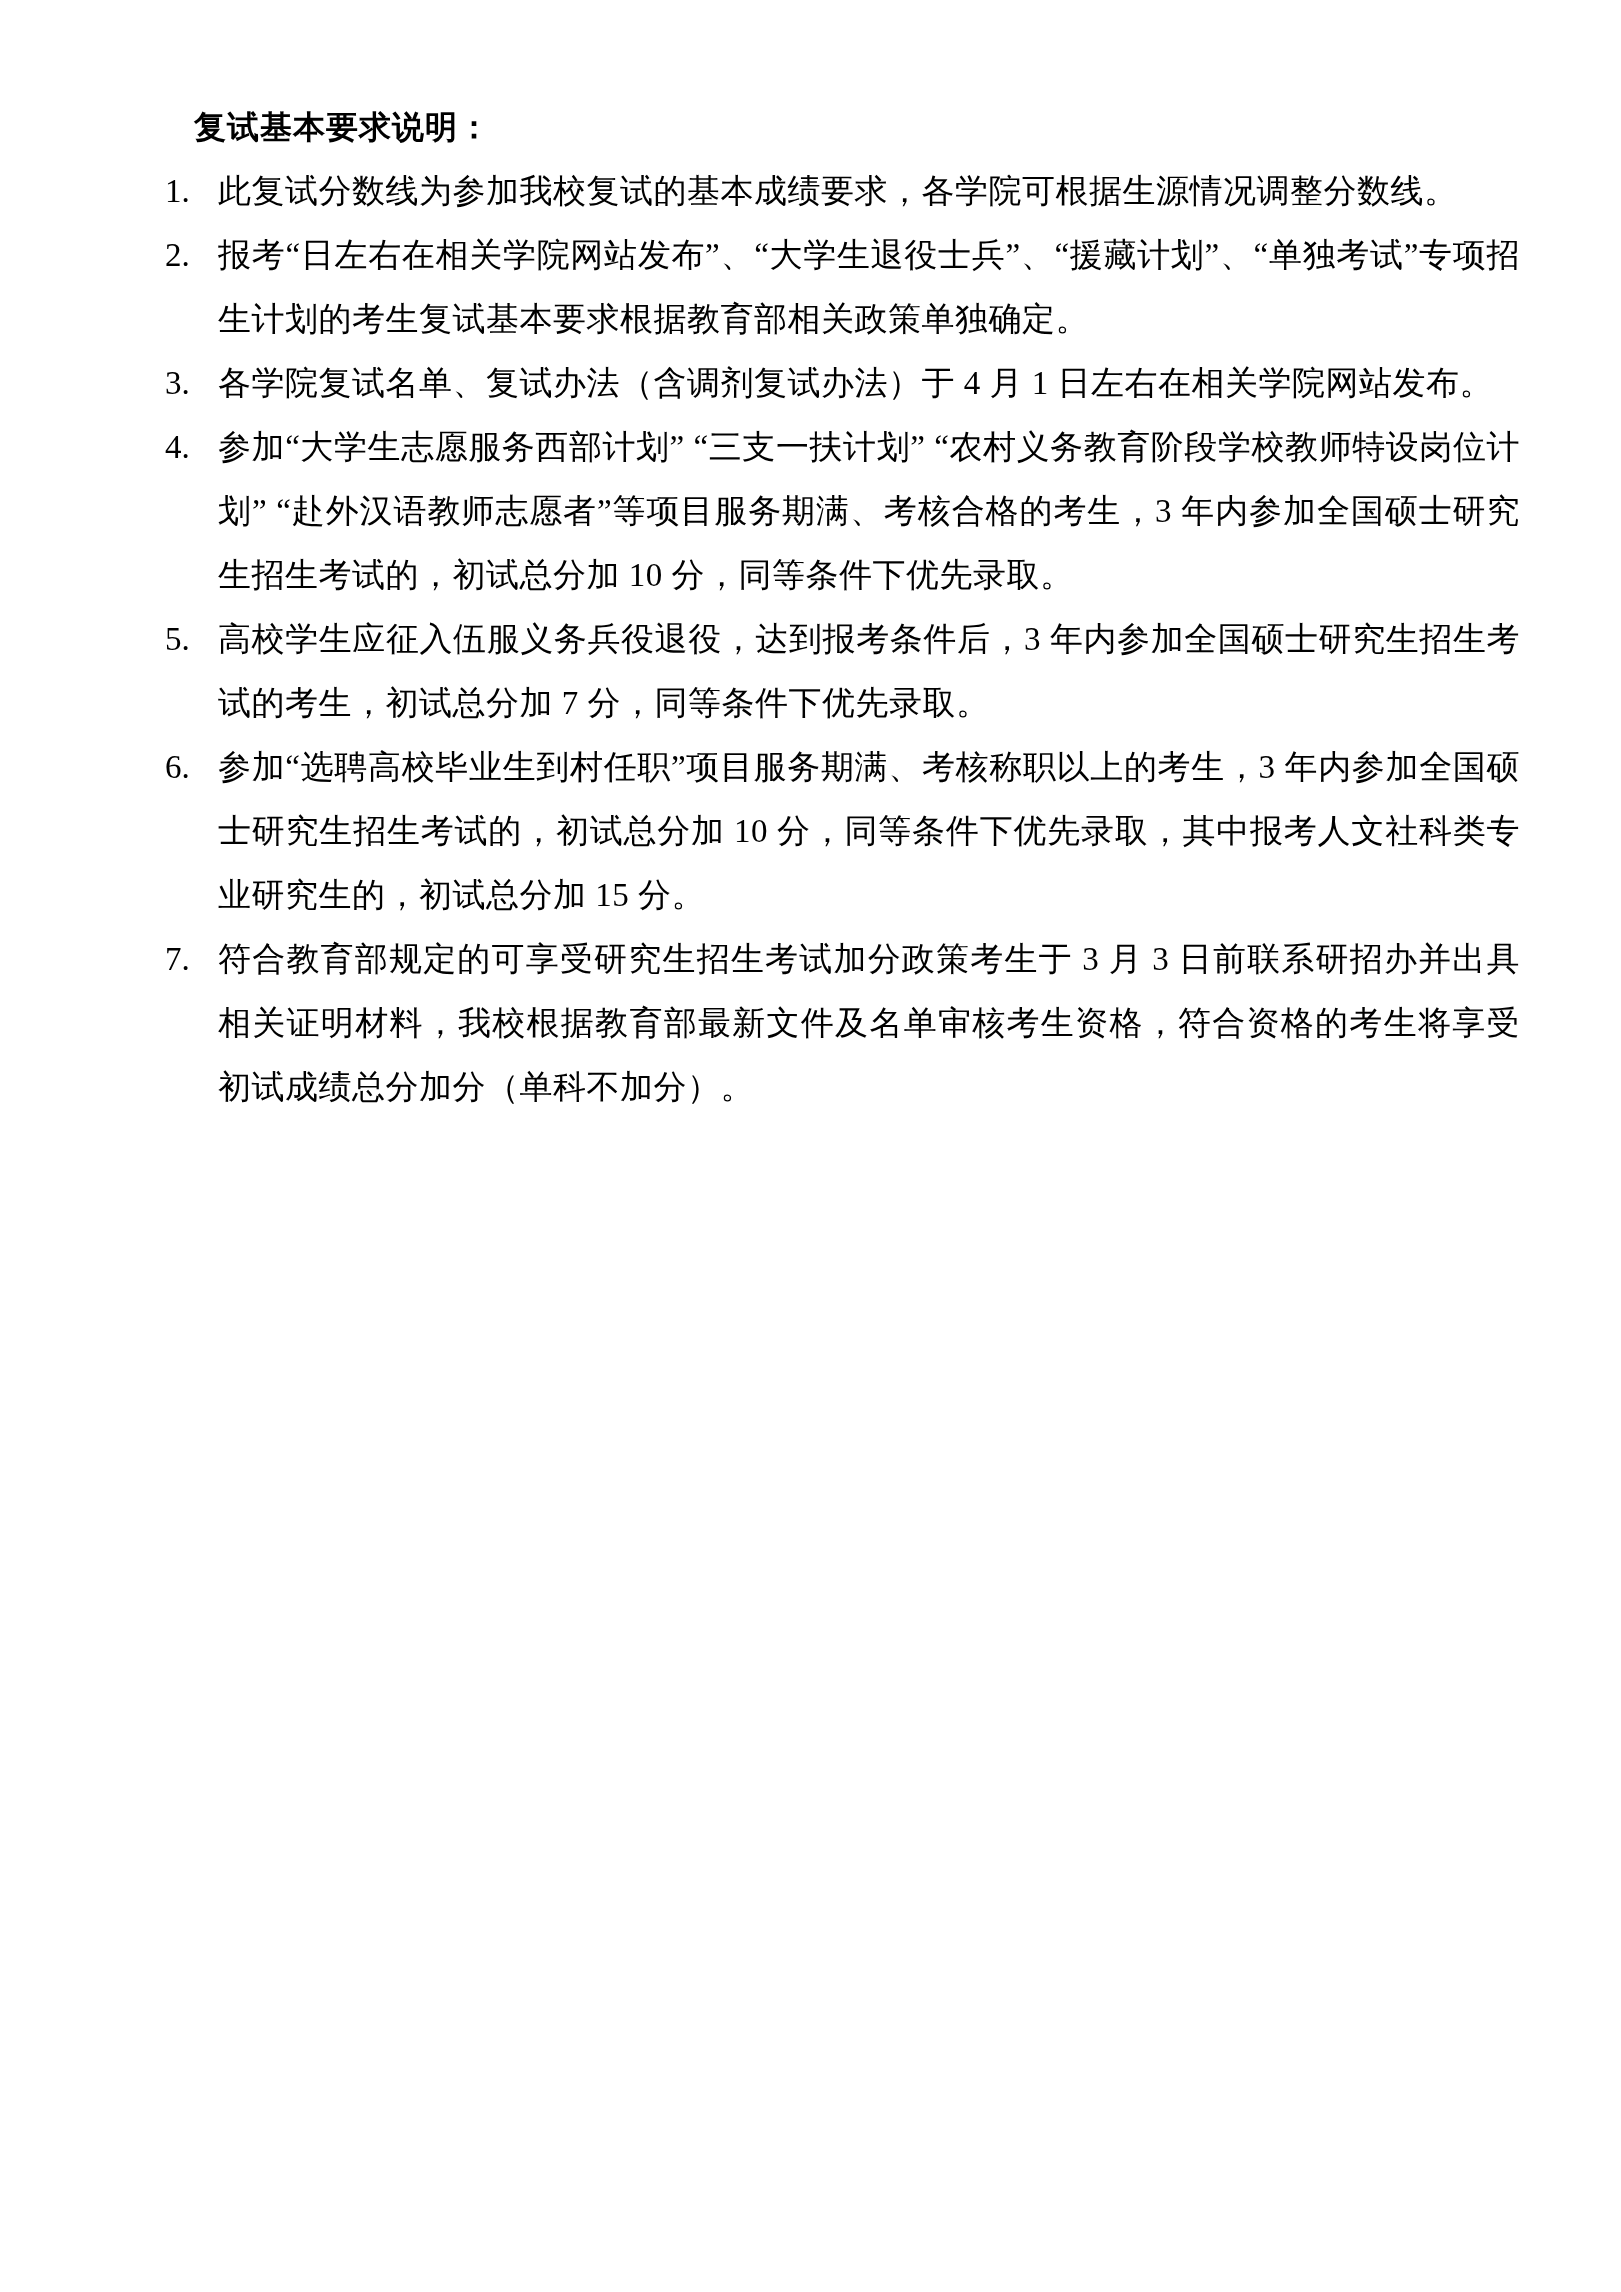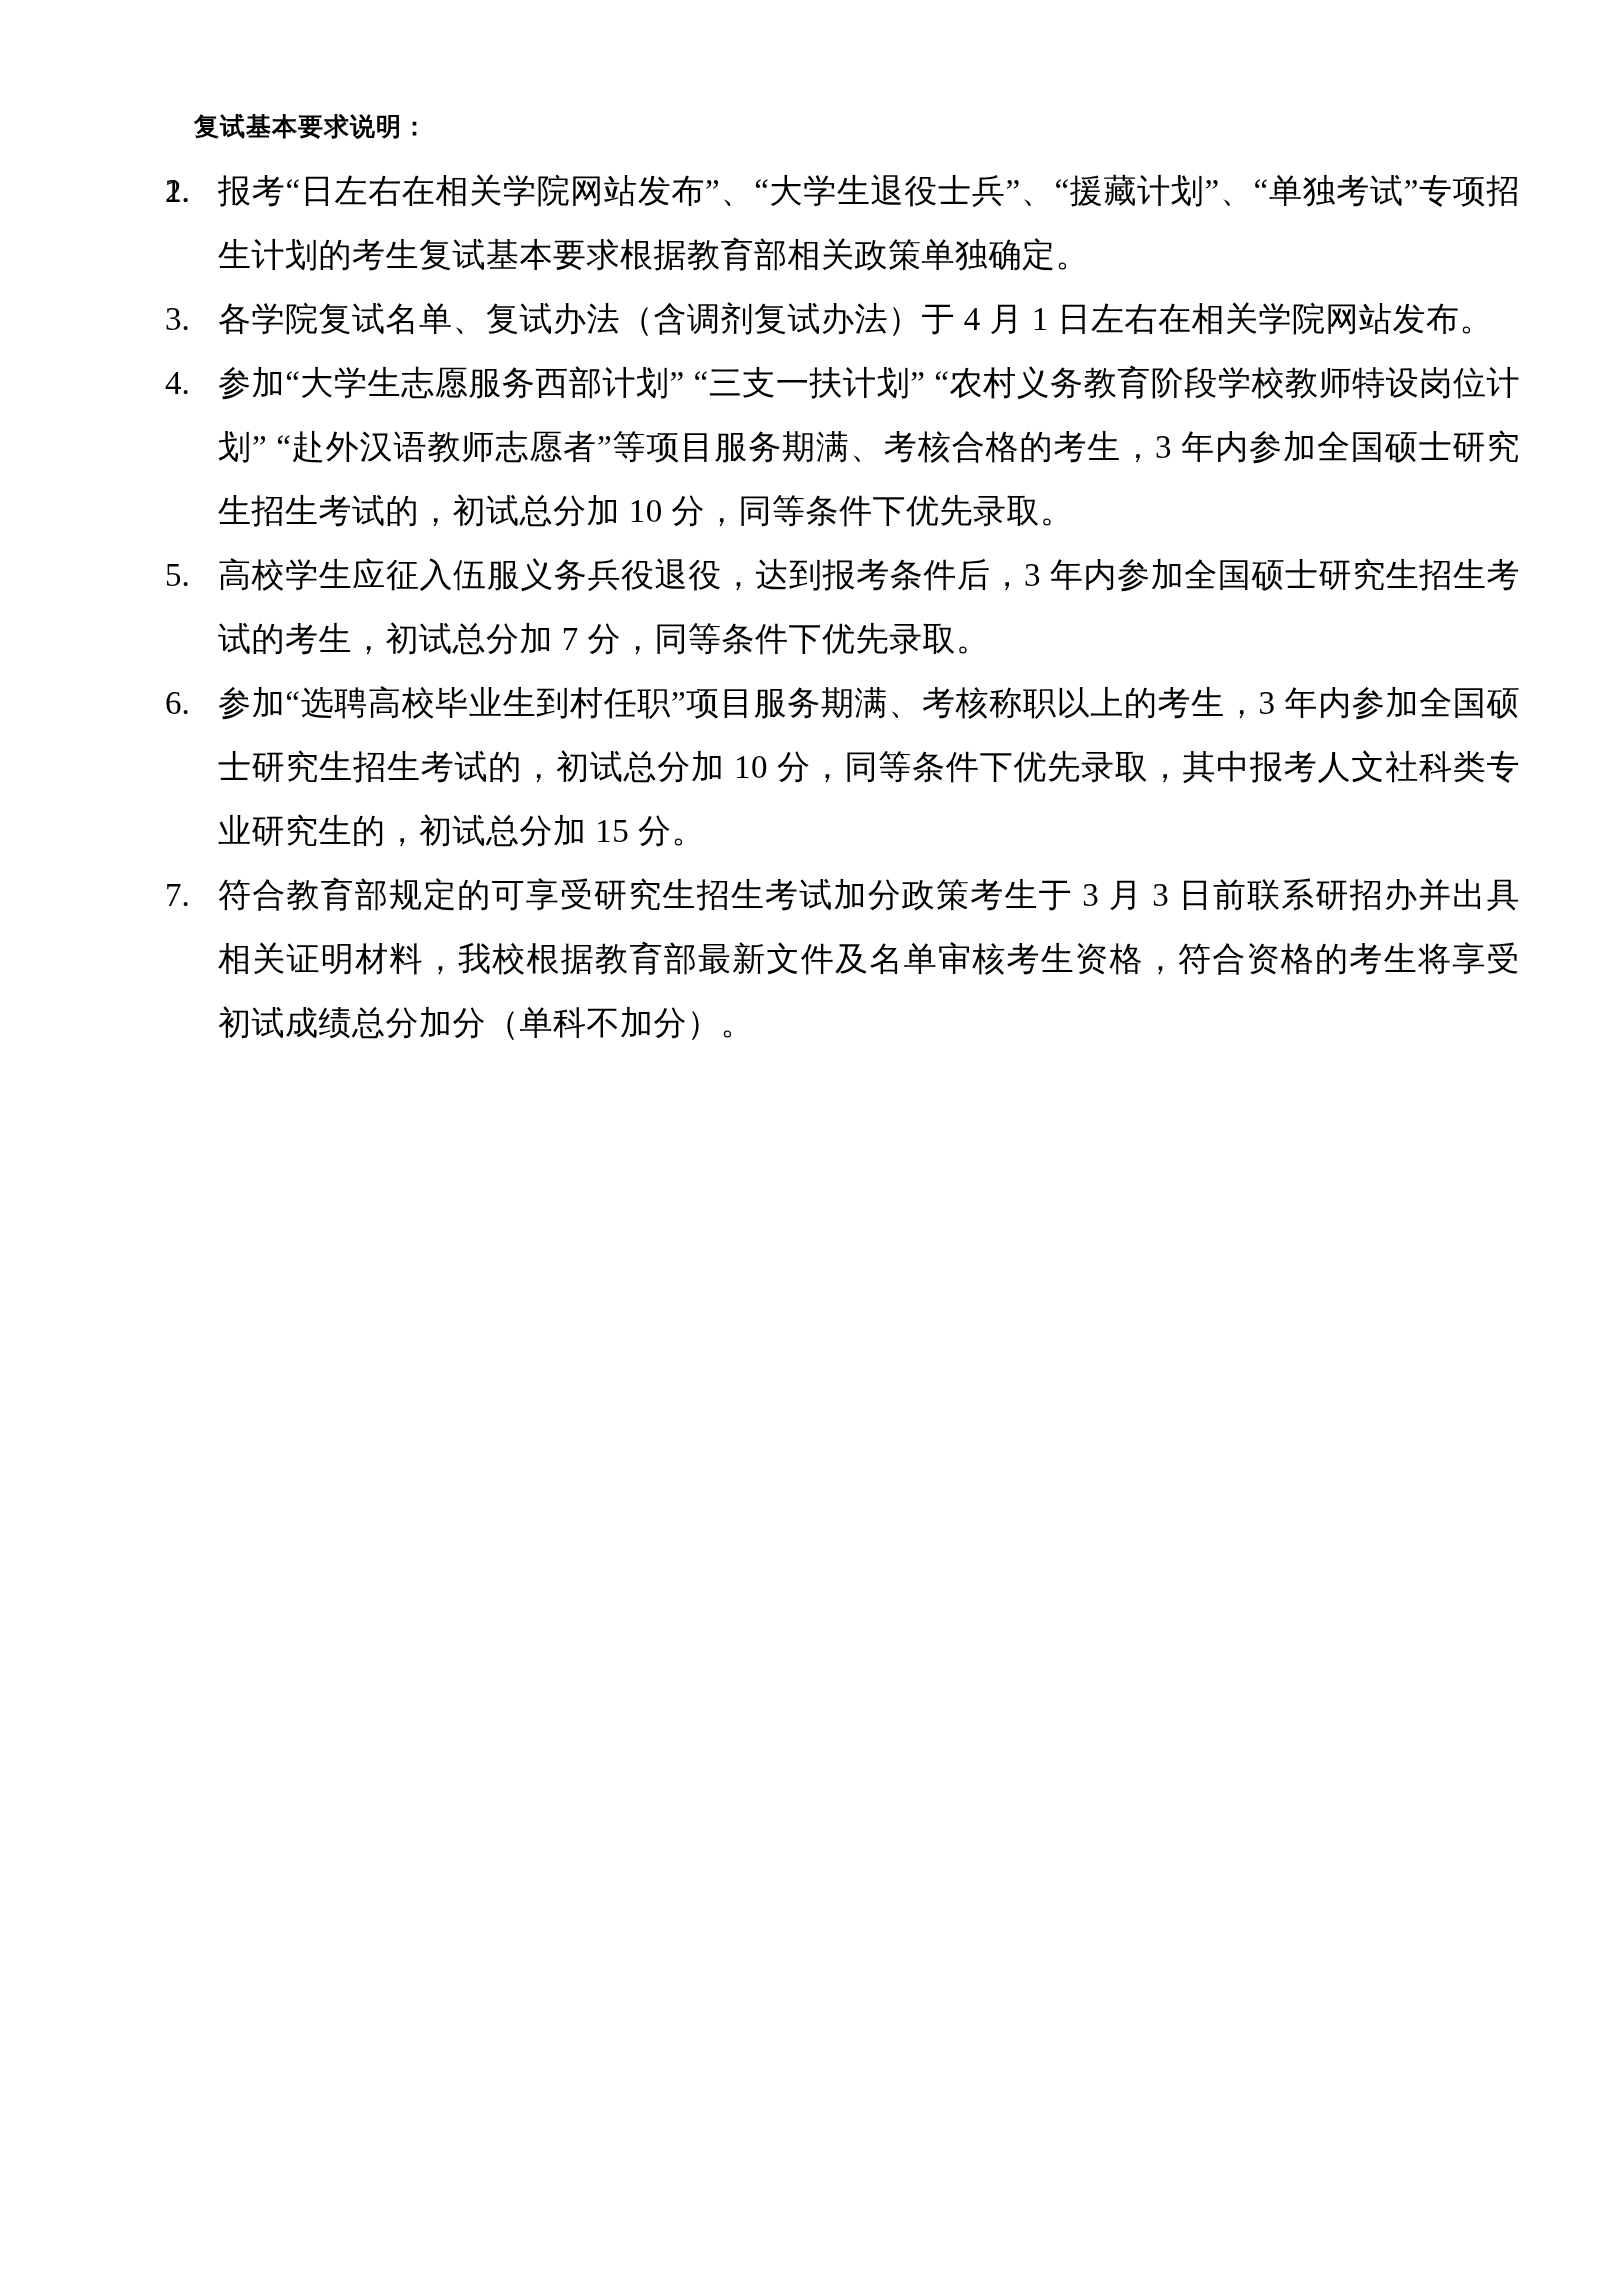--- a/index.html
+++ b/index.html
@@ -14,21 +14,21 @@
     background: #ffffff;
     color: #000000;
     font-family: "Liberation Serif", serif;
     overflow: hidden;
   }
   .heading {
     position: absolute;
     left: 194px;
     top: 95px;
     margin: 0;
-    font-size: 25px;
+    font-size: 32px;
     font-weight: bold;
     line-height: 64px;
     white-space: nowrap;
     letter-spacing: 1px;
   }
   .items {
     position: absolute;
     left: 165px;
     top: 159px;
     width: 1355px;
@@ -59,20 +59,21 @@
 </style>
 </head>
 <body>
 
 <div class="page">
   <h1 class="heading">复试基本要求说明：</h1>
 
   <ol class="items">
     <li class="item">
       <span class="num">1.</span>
+      <span class="txt">此复试分数线为参加我校复试的基本成绩要求，各学院可根据生源情况调整分数线。</span>
     </li>
     <li class="item">
       <span class="num">2.</span>
       <span class="txt">报考“日左右在相关学院网站发布”、“大学生退役士兵”、“援藏计划”、“单独考试”专项招生计划的考生复试基本要求根据教育部相关政策单独确定。</span>
     </li>
     <li class="item">
       <span class="num">3.</span>
       <span class="txt">各学院复试名单、复试办法（含调剂复试办法）于 4 月 1 日左右在相关学院网站发布。</span>
     </li>
     <li class="item">

